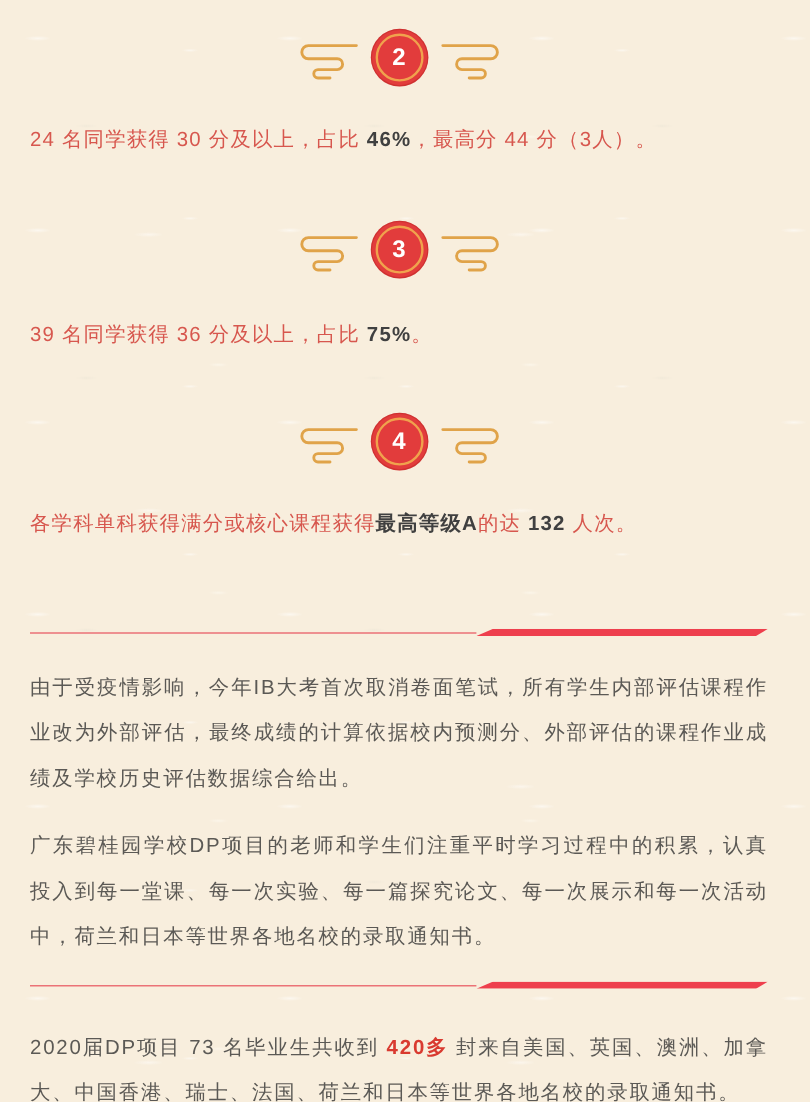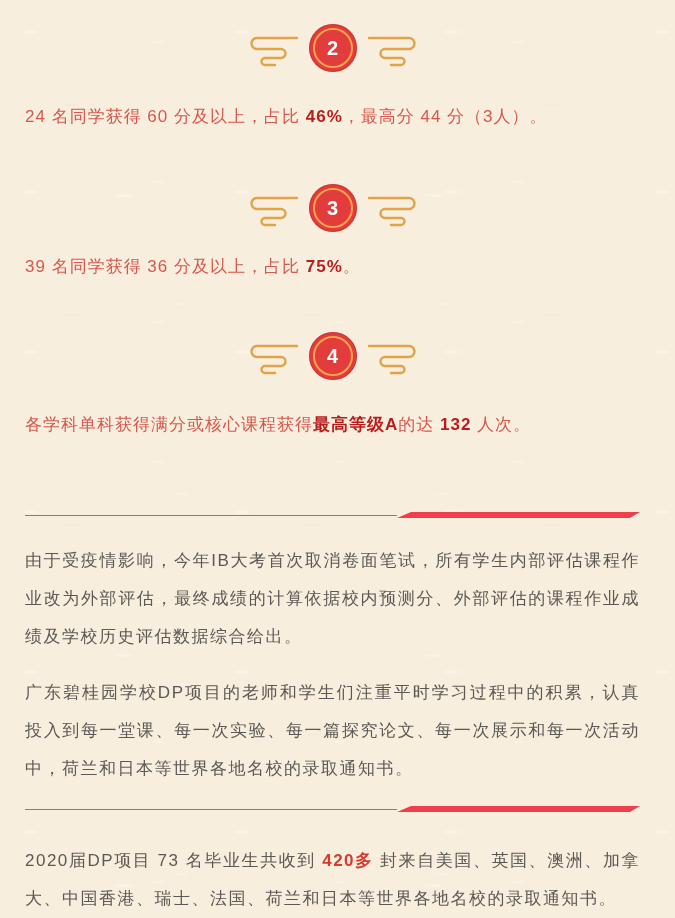--- a/index.html
+++ b/index.html
@@ -62,22 +62,22 @@
   .cloud.mirror { transform: translateY(4px) scaleX(-1); }
   
   .red-line {
     margin: 30px 0 0;
     font-size: 17px;
     line-height: 30px;
     letter-spacing: 1px;
     color: #d7574e;
     text-align: justify;
   }
-  .red-line.mt32 { margin-top: 20px; }
-  .red-line b { font-weight: 700; color: #b91c1c; }
+  .red-line.mt32 { margin-top: 32px; }
+  .red-line b { font-weight: 700; color: #404040; }
   
   .divider {
     display: flex;
     align-items: center;
     height: 6px;
   }
   .divider .thin {
     flex: 1 1 auto;
     height: 1px;
     background: #e8545e;
@@ -117,21 +117,21 @@
       <path d="M2 5 h40 a5.5 5.5 0 0 1 0 11 h-24 a4.5 4.5 0 0 0 0 9 h16 a3.5 3.5 0 0 1 0 7 h-10" fill="none" stroke="#e0a349" stroke-width="2.4" stroke-linecap="round"></path>
     </svg>
     <div class="badge">
       <span>2</span>
     </div>
     <svg class="cloud" width="52" height="38" viewBox="0 0 52 38">
       <path d="M2 5 h40 a5.5 5.5 0 0 1 0 11 h-24 a4.5 4.5 0 0 0 0 9 h16 a3.5 3.5 0 0 1 0 7 h-10" fill="none" stroke="#e0a349" stroke-width="2.4" stroke-linecap="round"></path>
     </svg>
   </div>
 
-  <p class="red-line"><span>24 名同学获得 60 分及以上，占比 </span><b>46%</b><span>，最高分 44 分（3人）。</span></p>
+  <p class="red-line"><span>24 名同学获得 30 分及以上，占比 </span><b>46%</b><span>，最高分 44 分（3人）。</span></p>
 
   <div class="badge-row mt52">
     <svg class="cloud mirror" width="52" height="38" viewBox="0 0 52 38">
       <path d="M2 5 h40 a5.5 5.5 0 0 1 0 11 h-24 a4.5 4.5 0 0 0 0 9 h16 a3.5 3.5 0 0 1 0 7 h-10" fill="none" stroke="#e0a349" stroke-width="2.4" stroke-linecap="round"></path>
     </svg>
     <div class="badge">
       <span>3</span>
     </div>
     <svg class="cloud" width="52" height="38" viewBox="0 0 52 38">
       <path d="M2 5 h40 a5.5 5.5 0 0 1 0 11 h-24 a4.5 4.5 0 0 0 0 9 h16 a3.5 3.5 0 0 1 0 7 h-10" fill="none" stroke="#e0a349" stroke-width="2.4" stroke-linecap="round"></path>

